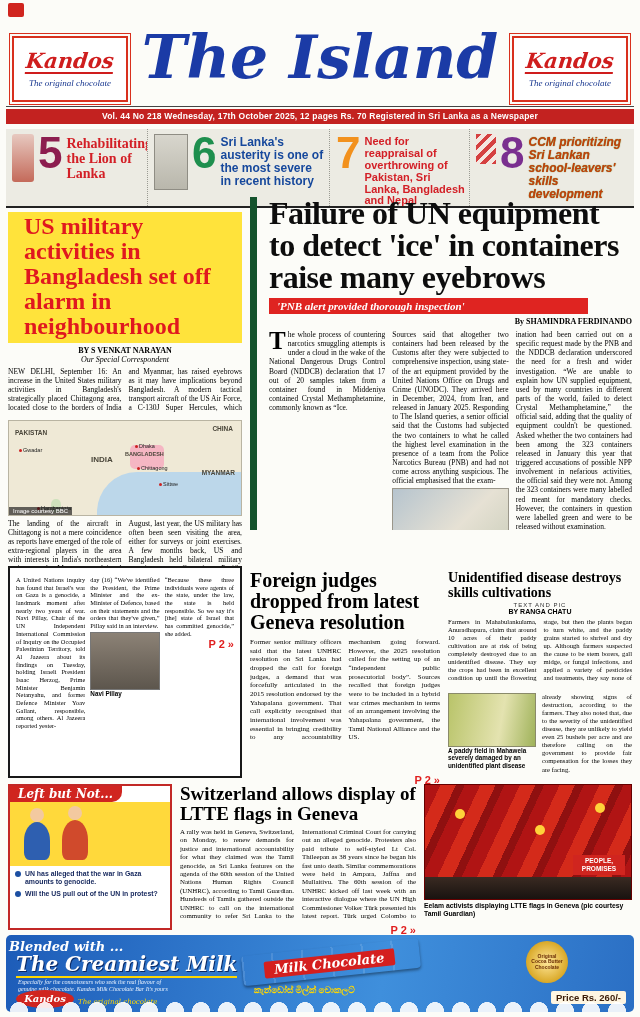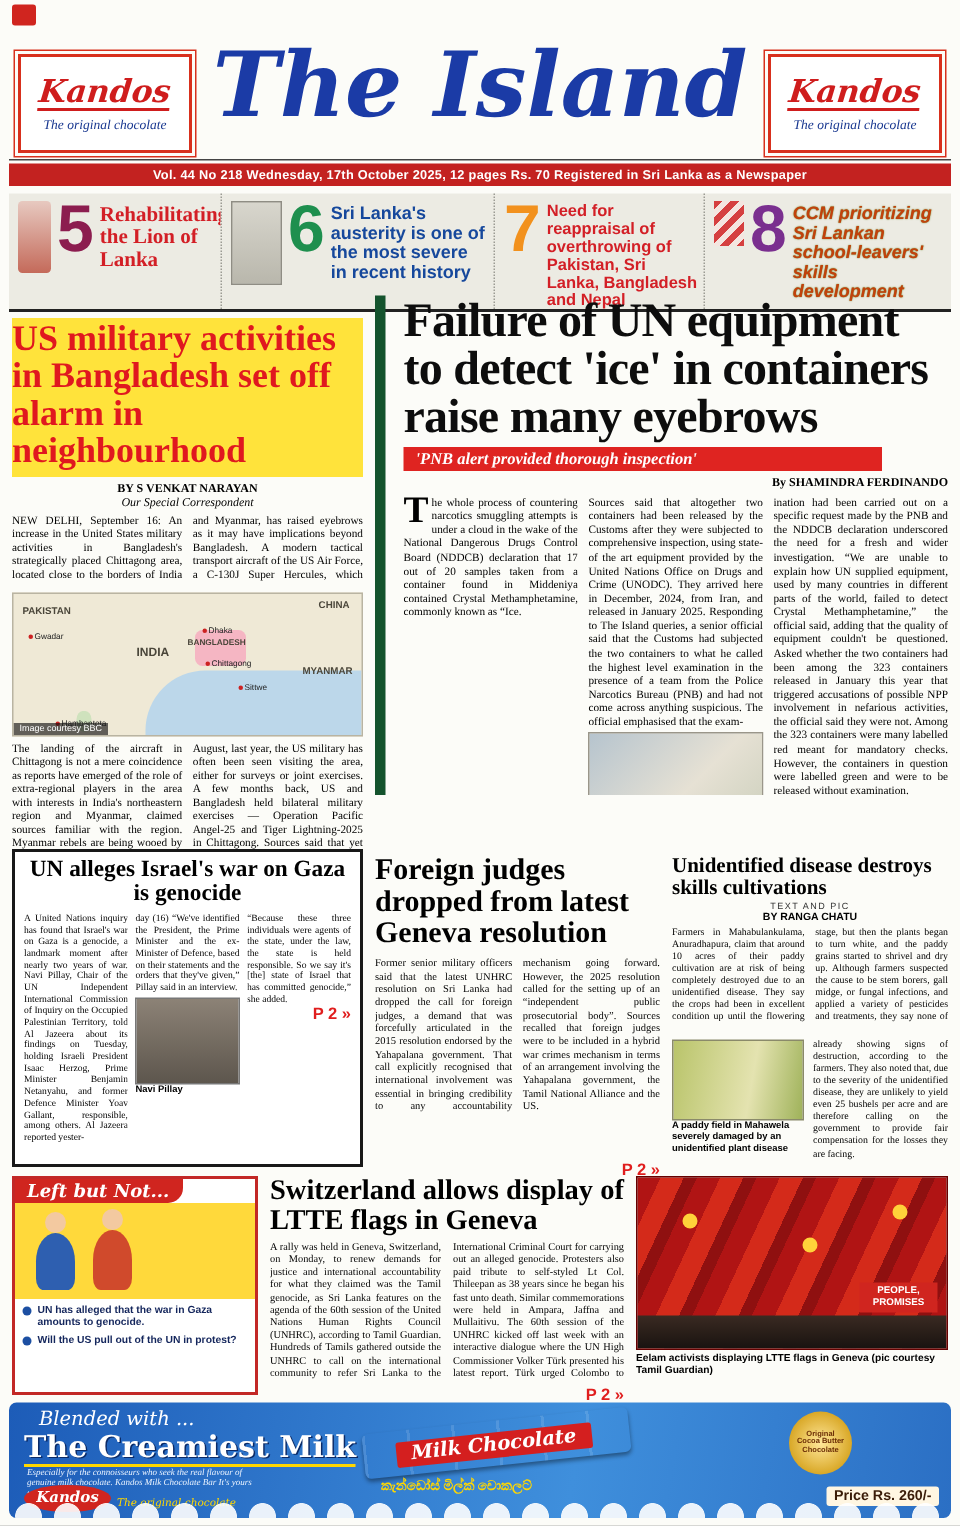--- a/index.html
+++ b/index.html
@@ -26,21 +26,21 @@
   .t5 .t-num{color:#8c1d4f}.t5 .t-txt{color:#d31f26; font-size:14px; font-family:"Liberation Serif",serif;}
   .t6 .t-num{color:#1e8f4e}.t6 .t-txt{color:#16489c}
   .t7 .t-num{color:#f2911d}.t7 .t-txt{color:#d31f26; font-size:11px;}
   .t8 .t-num{color:#7a2f8f}.t8 .t-txt{color:#c2410c; text-shadow:0 0 1px #5d7a12;font-style:italic;}
   .portrait-ph { width:34px; height:56px; flex:none; background:linear-gradient(#d8d6cd,#b9b7ac); border:1px solid #8f8d84; }
   .lion-ph { width:22px; height:48px; flex:none; background:linear-gradient(#e7c9c0,#c46a5a); border-radius:3px; }
   .cards-ph { width:20px; height:30px; flex:none; background:repeating-linear-gradient(135deg,#d54040 0 4px,#f4e6e0 4px 8px); }
 
   
   .lead-left { position:absolute; top:212px; left:8px; width:234px; }
-  .hl-left { background:#ffe33b; color:#e0181f; font-weight:bold; font-size:24px; line-height:1.04; padding:2px 0 4px; }
+  .hl-left { background:#ffe33b; color:#e0181f; font-weight:bold; font-size:24px; line-height:1.04; padding:2px 16px 4px; }
   .byl { text-align:center; font-size:8px; font-weight:bold; margin-top:3px; }
   .byl-role { text-align:center; font-size:8px; font-style:italic; }
   .body-2col { column-count:2; column-gap:7px; font-size:7.5px; line-height:1.2; text-align:justify; overflow:hidden; margin-top:3px; }
   .ll-b1 { height:50px; } .ll-b2 { height:100px; }
 
   
   .map { position:relative; margin-top:3px; height:96px; background:#efe9d6; border:1px solid #b9b4a2; overflow:hidden; }
   .map-sea { position:absolute; right:0; bottom:0; width:62%; height:46%; background:#bcd7ea; border-top-left-radius:40px; }
   .map-bd { position:absolute; left:52%; top:26%; width:34px; height:24px; background:#f5b6c3; border-radius:5px; }
   .map-lk { position:absolute; left:18%; bottom:2px; width:10px; height:14px; background:#cfe2bd; border-radius:45% 45% 55% 55%; }
@@ -103,22 +103,22 @@
 
   .ltte { position:absolute; top:784px; left:424px; width:208px; }
   .ltte-photo { position:relative; width:100%; height:116px; background:repeating-linear-gradient(115deg,#b01414 0 14px,#d42a1a 14px 28px,#8f1010 28px 36px); border:1px solid #600; overflow:hidden; }
   .ltte-crowd { position:absolute; left:0; right:0; bottom:0; height:22px; background:linear-gradient(#3a2a22,#191310); }
   .ltte-sun { position:absolute; width:10px; height:10px; background:#ffd23a; border-radius:50%; }
   .overlay-label { position:absolute; right:6px; bottom:24px; background:#d0251f; color:#fff; font-family:"Liberation Sans", sans-serif; font-weight:bold; font-size:6.5px; line-height:1.2; padding:2px 4px; text-align:center; width:52px; }
   .ltte-cap { font-family:"Liberation Sans", sans-serif; font-weight:bold; font-size:6.8px; line-height:1.2; margin-top:2px; }
 
   
   .ad { position:absolute; top:935px; left:6px; right:6px; height:77px; background:linear-gradient(100deg,#1d5cb8,#3f8fdc 60%,#2b6fc4); border-radius:5px; overflow:hidden; }
-  .ad-s1 { position:absolute; top:4px; left:20px; color:#fff; font-family:"DejaVu Serif", serif; font-style:italic; font-size:13px; }
-  .ad-s2 { position:absolute; top:17px; left:10px; color:#fff; font-family:"DejaVu Serif", serif; font-weight:bold; font-size:20px; border-bottom:2px solid #ffd700; text-shadow:1px 1px 0 #0b2a66; }
+  .ad-s1 { position:absolute; top:4px; left:3px; color:#fff; font-family:"DejaVu Serif", serif; font-style:italic; font-size:13px;font-weight:bold; }
+  .ad-s2 { position:absolute; top:17px; left:10px; color:#fff; font-family:"DejaVu Serif", serif; font-style:italic; font-weight:bold; font-size:20px; border-bottom:2px solid #ffd700; text-shadow:1px 1px 0 #0b2a66; }
   .ad-copy { position:absolute; top:44px; left:12px; width:150px; color:#eaf3ff; font-style:italic; font-size:6px; line-height:1.2; }
   .ad-logo { position:absolute; bottom:4px; left:10px; width:58px; height:18px; background:#d0251f; border-radius:50%; color:#fff; font-family:"DejaVu Serif", serif; font-style:italic; font-weight:bold; font-size:10px; text-align:center; line-height:18px; }
   .ad-logo-tag { position:absolute; bottom:6px; left:72px; color:#ffd700; font-family:"DejaVu Serif", serif; font-style:italic; font-size:7px; }
   .ad-bar { position:absolute; top:12px; left:236px; width:178px; height:30px; background:linear-gradient(#7a421f,#935526 50%,#6b3a1e); border-radius:4px; transform:rotate(-6deg); box-shadow:0 2px 3px rgba(0,0,0,.4); background-image:repeating-linear-gradient(90deg, rgba(255,255,255,.12) 0 2px, transparent 2px 30px); }
   .ad-ribbon { position:absolute; top:20px; left:258px; background:#d41f1f; color:#fff; font-family:"DejaVu Serif", serif; font-style:italic; font-weight:bold; font-size:13px; padding:1px 10px; transform:rotate(-6deg); border-radius:2px; }
   .ad-local { position:absolute; top:50px; left:248px; color:#ffd700; font-size:9px; font-weight:bold; }
   .ad-badge { position:absolute; top:6px; right:66px; width:42px; height:42px; border-radius:50%; background:radial-gradient(#ffe79a,#d9a827 70%,#a97c12); color:#6b2d05; font-family:"Liberation Sans", sans-serif; font-weight:bold; font-size:5px; display:flex; align-items:center; text-align:center; line-height:1.1; padding:4px; }
   .ad-price { position:absolute; right:8px; bottom:8px; background:#fff6e2; color:#3a1c08; font-family:"Liberation Sans", sans-serif; font-weight:bold; font-size:9.5px; padding:1px 5px; border-radius:2px; }
   .ad-milk { position:absolute; left:0; right:0; bottom:-6px; height:16px; background-image:radial-gradient(circle, #fff 55%, rgba(255,255,255,0) 58%); background-size:26px 18px; background-repeat:repeat-x; opacity:.9; }
 </style>
@@ -199,21 +199,20 @@
         
       </div>
       <div class="lr-col">
         <span>ination had been carried out on a specific request made by the PNB and the NDDCB declaration underscored the need for a fresh and wider investigation. “We are unable to explain how UN supplied equipment, used by many countries in different parts of the world, failed to detect Crystal Methamphetamine,” the official said, adding that the quality of equipment couldn't be questioned. Asked whether the two containers had been among the 323 containers released in January this year that triggered accusations of possible NPP involvement in nefarious activities, the official said they were not. Among the 323 containers were many labelled red meant for mandatory checks. However, the containers in question were labelled green and were to be released without examination.</span>
         <div class="jump">P 2 »</div>
       </div>
     </div>
   </div>
 
   <div class="gaza">
-    <h2>UN alleges Israel's war on Gaza is genocide</h2>
     <div class="gaza-body">
       <div class="gaza-col">A United Nations inquiry has found that Israel's war on Gaza is a genocide, a landmark moment after nearly two years of war. Navi Pillay, Chair of the UN Independent International Commission of Inquiry on the Occupied Palestinian Territory, told Al Jazeera about its findings on Tuesday, holding Israeli President Isaac Herzog, Prime Minister Benjamin Netanyahu, and former Defence Minister Yoav Gallant, responsible, among others. Al Jazeera reported yester-</div>
       <div class="gaza-col">
         <span>day (16) “We've identified the President, the Prime Minister and the ex-Minister of Defence, based on their statements and the orders that they've given,” Pillay said in an interview.</span>
         <div class="pillay-photo"></div>
         <div class="cap">Navi Pillay</div>
       </div>
       <div class="gaza-col">
         <span>“Because these three individuals were agents of the state, under the law, the state is held responsible. So we say it's [the] state of Israel that has committed genocide,” she added.</span>
         <div class="jump">P 2 »</div>

